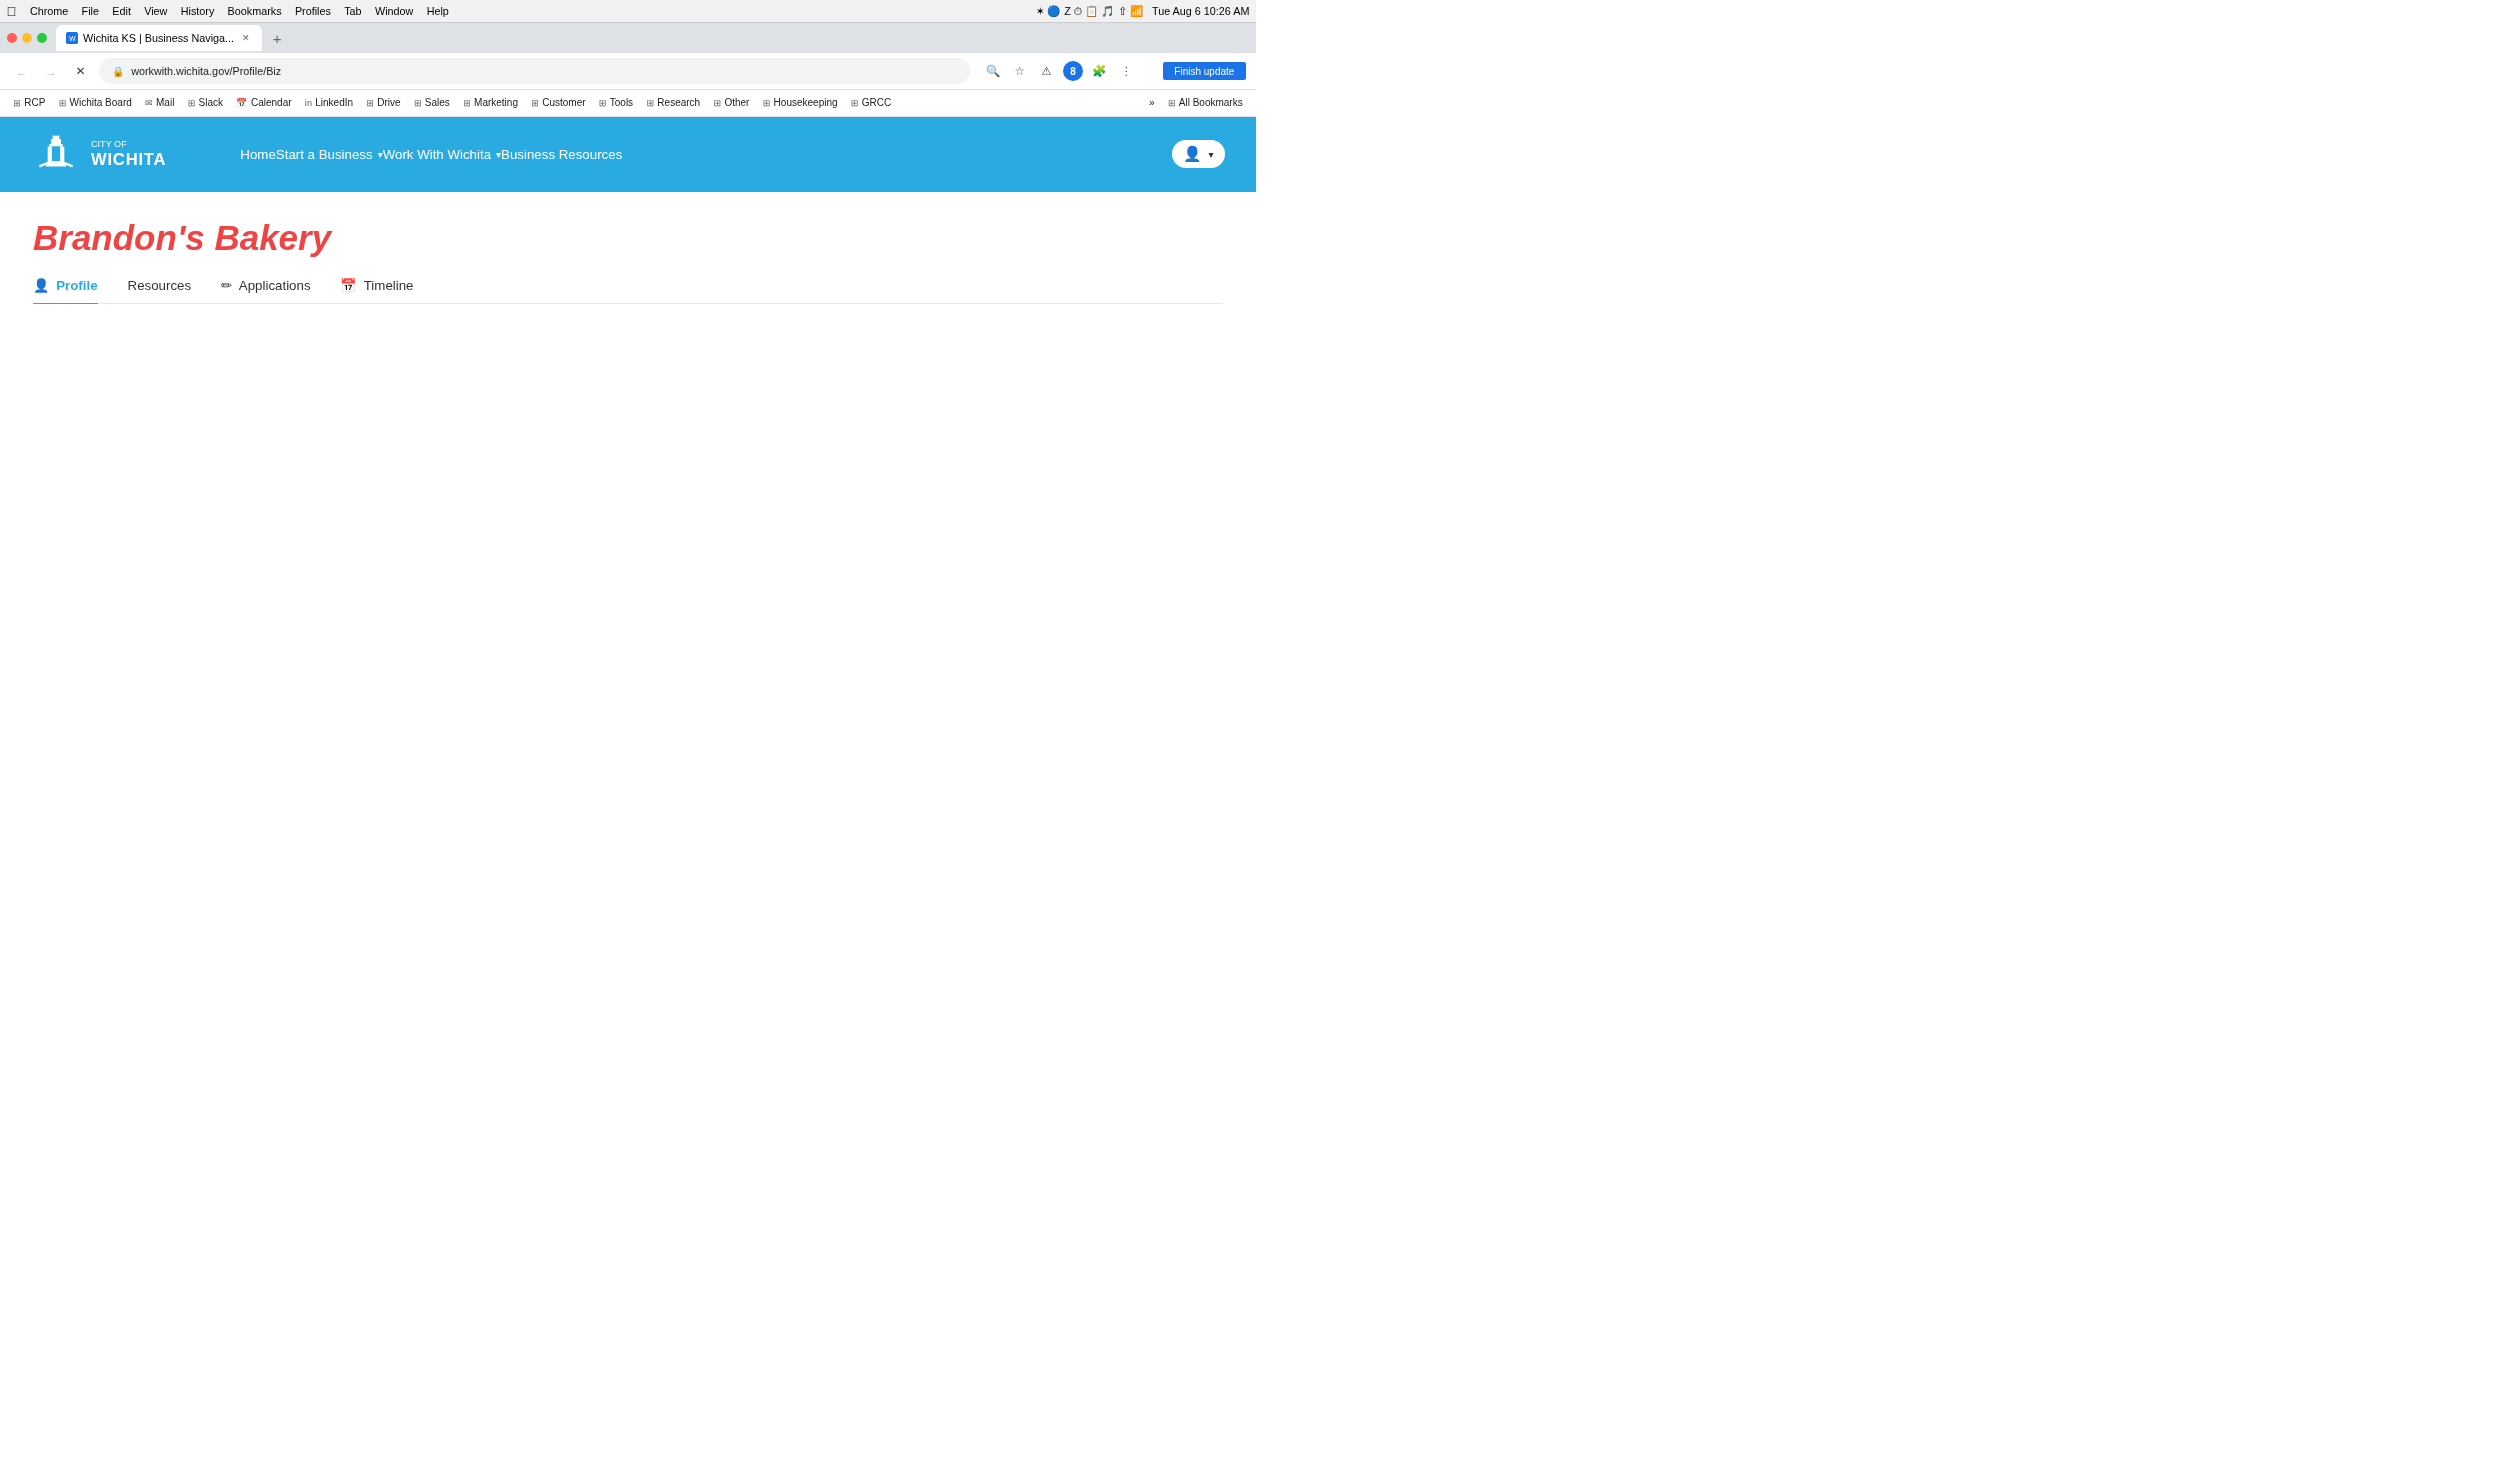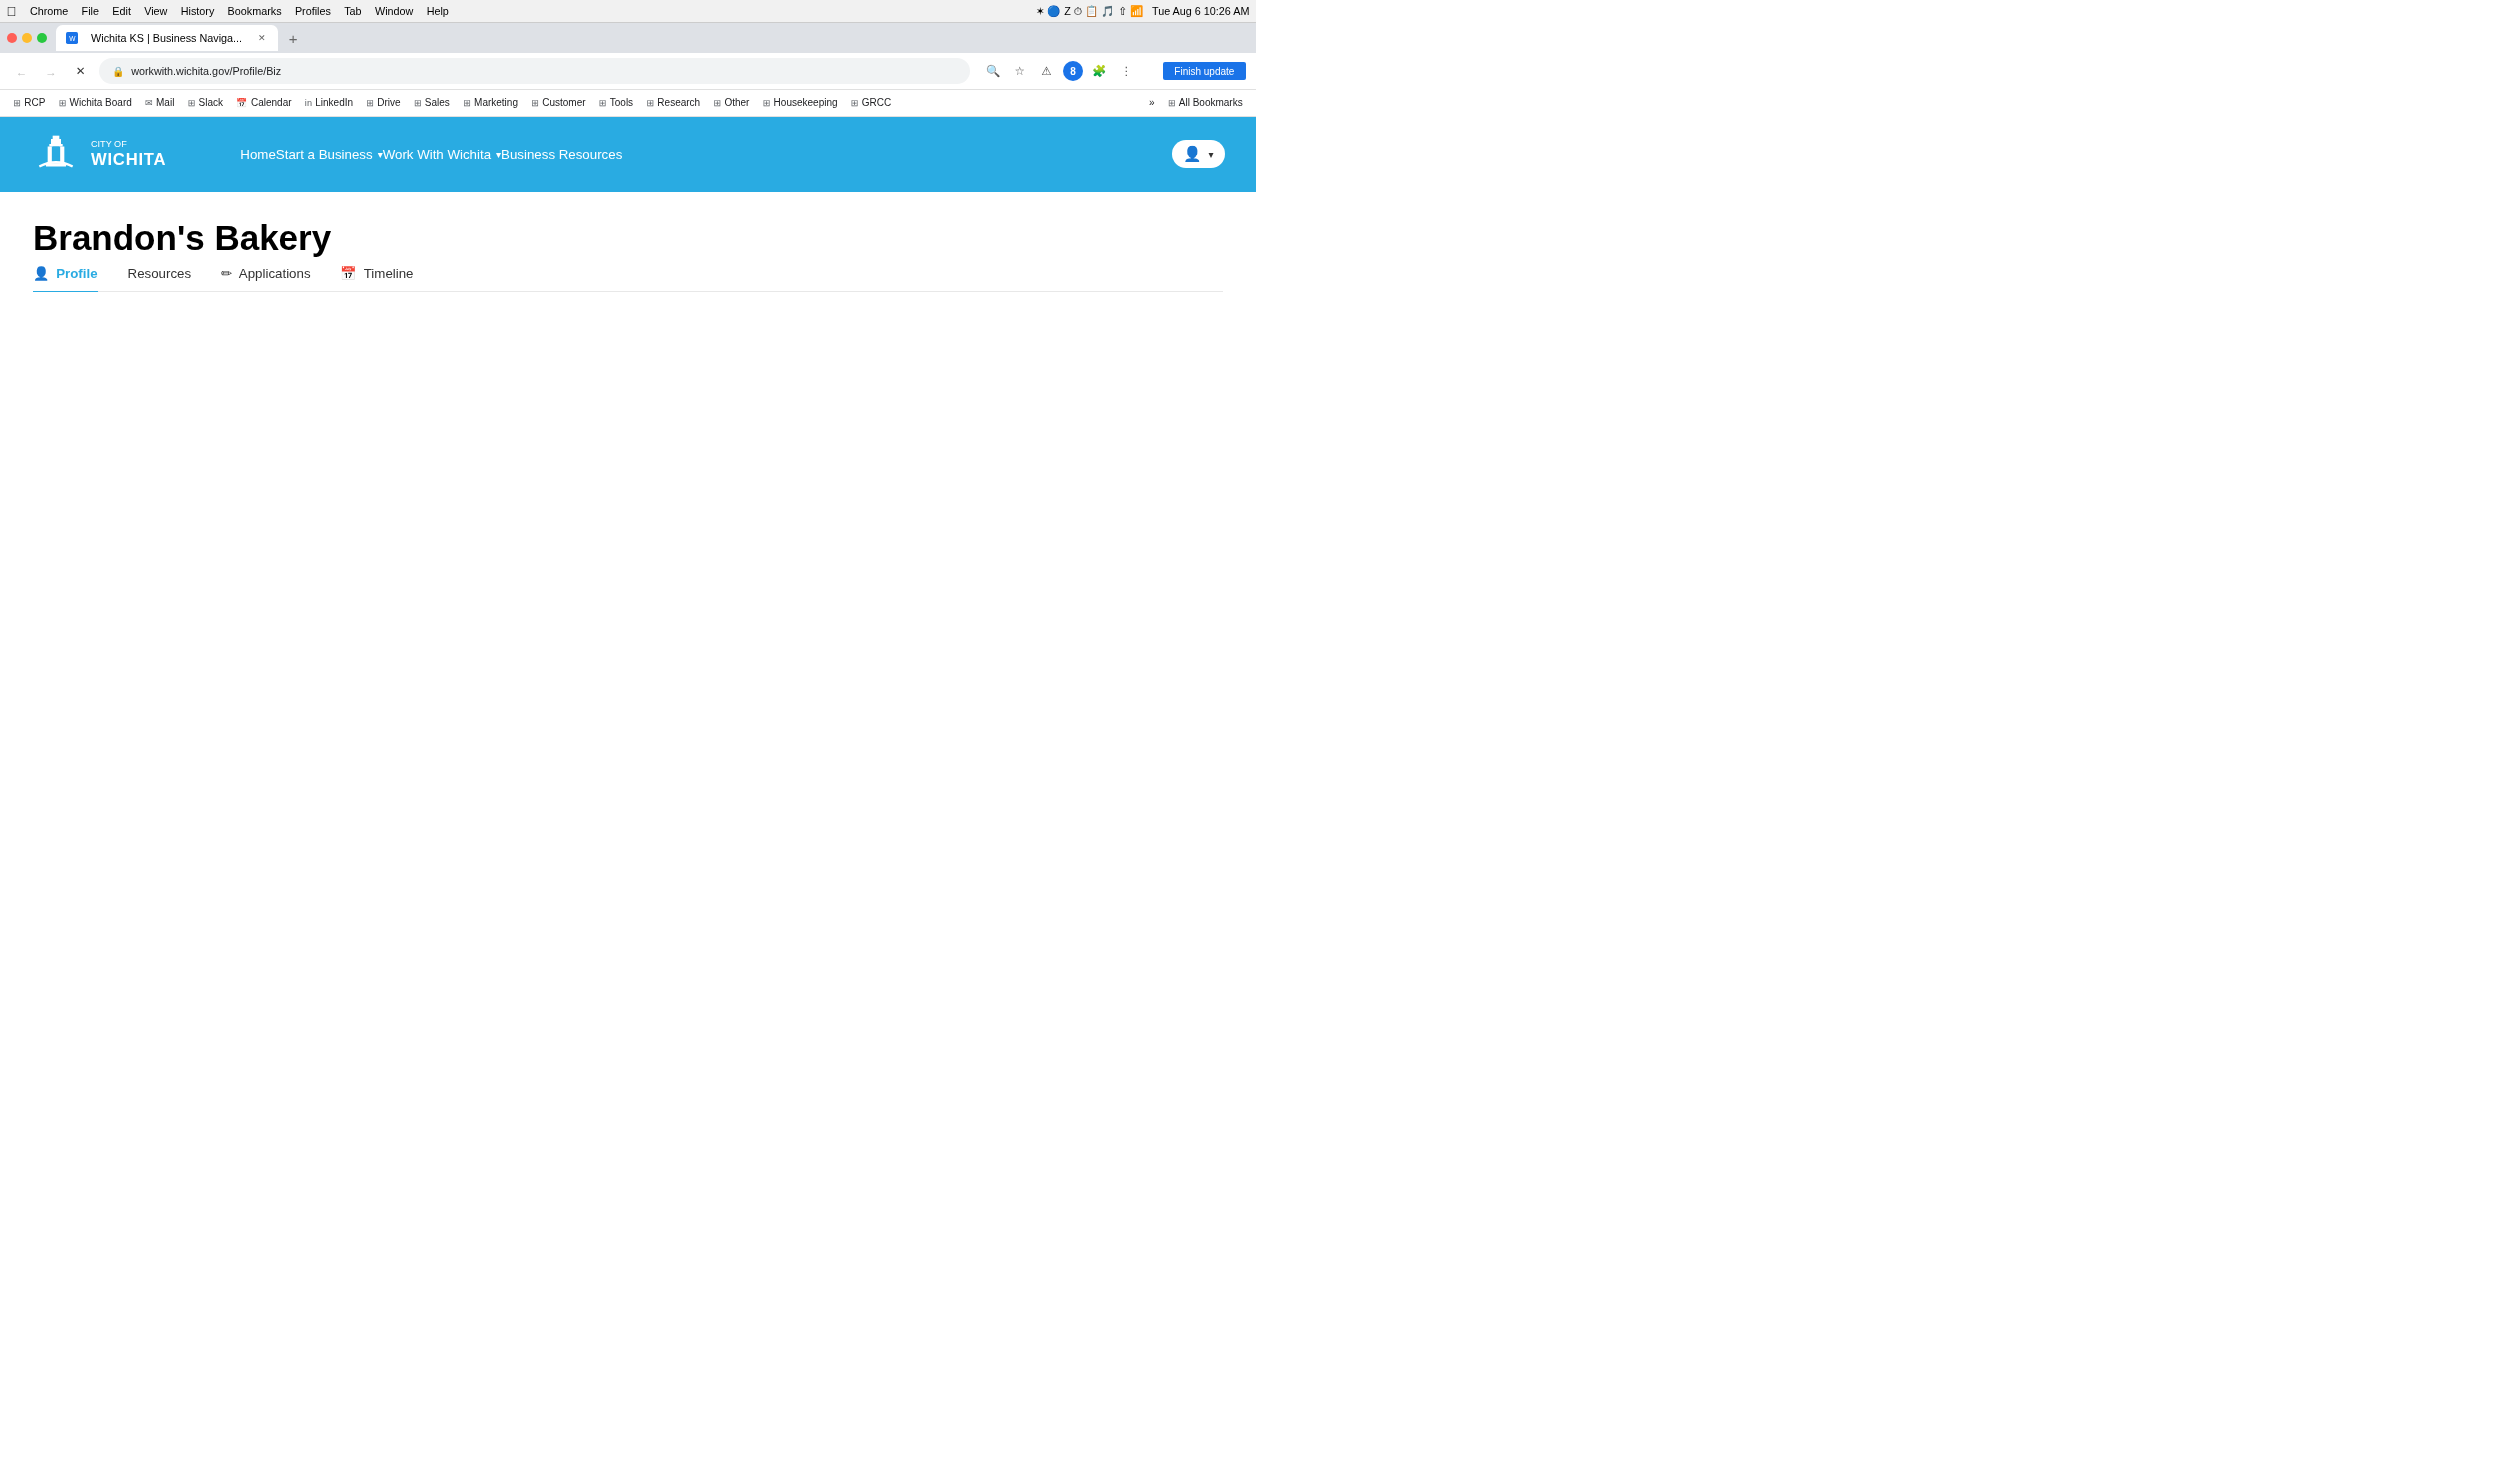--- a/index.html
+++ b/index.html
@@ -20,21 +20,21 @@
     .tabbar {
       display: flex; align-items: center; background: #DEE1E6;
       height: 30px; padding: 0 6.6px; gap: 3.3px;
     }
     .window-controls { display: flex; gap: 5px; align-items: center; margin-right: 6.6px; }
     .wc-red { width: 10px; height: 10px; border-radius: 50%; background: #FF5F57; }
     .wc-yellow { width: 10px; height: 10px; border-radius: 50%; background: #FEBC2E; }
     .wc-green { width: 10px; height: 10px; border-radius: 50%; background: #28C840; }
     .tab-active {
       display: flex; align-items: center; background: #fff; border-radius: 6.6px 6.6px 0 0;
-      padding: 0 10px; height: 26.6px; gap: 13px; font-size: 10.8px; min-width: 166px;
+      padding: 0 10px; height: 26.6px; gap: 5px; font-size: 10.8px; min-width: 166px;
     }
     .tab-favicon { width: 11.6px; height: 11.6px; background: #1a73e8; border-radius: 1.7px; font-size: 6.6px; display:flex;align-items:center;justify-content:center;color:white; }
     .tab-close { margin-left: auto; width: 13.3px; height: 13.3px; border-radius: 50%; display:flex;align-items:center;justify-content:center; font-size: 9.1px; color: #666; cursor:pointer; }
     .tab-new { width: 23px; height: 23px; display:flex;align-items:center;justify-content:center; border-radius: 50%; cursor:pointer; font-size: 15px; color: #666; }
 
     
     .addressbar {
       display: flex; align-items: center; background: #fff; border-bottom: 0.8px solid #e0e0e0;
       height: 37px; padding: 0 10px; gap: 6.6px;
     }
@@ -82,21 +82,21 @@
     .user-btn {
       background: #fff; border-radius: 16.6px; padding: 5px 11.6px;
       display: flex; align-items: center; gap: 6.6px; cursor: pointer;
       margin-left: auto;
     }
     .user-btn-icon { font-size: 15px; color: #333; }
     .user-btn-chevron { font-size: 10px; color: #333; }
 
     
     .page-content { padding: 26.6px 33px 0; }
-    .biz-title { font-size: 35px; font-weight: 700; color: #000000; margin-bottom: 8px; }
+    .biz-title { font-size: 35px; font-weight: 700; color: #ef4444; margin-bottom: 20px; font-style: italic; }
     .page-tabs { display: flex; align-items: center; gap: 30px; border-bottom: 1.7px solid #e8e8e8; padding-bottom: 0; }
     .page-tab {
       display: flex; align-items: center; gap: 6.6px; padding-bottom: 10px;
       font-size: 13.3px; color: #333; cursor: pointer; border-bottom: 1.7px solid transparent;
       margin-bottom: -1.7px;
     }
     .page-tab.active { border-bottom: 1.7px solid #29ABE2; color: #29ABE2; font-weight: 600; }
     .page-tab-icon { font-size: 13.3px; }
     @keyframes spin { to { transform: rotate(360deg); } }
   </style>

